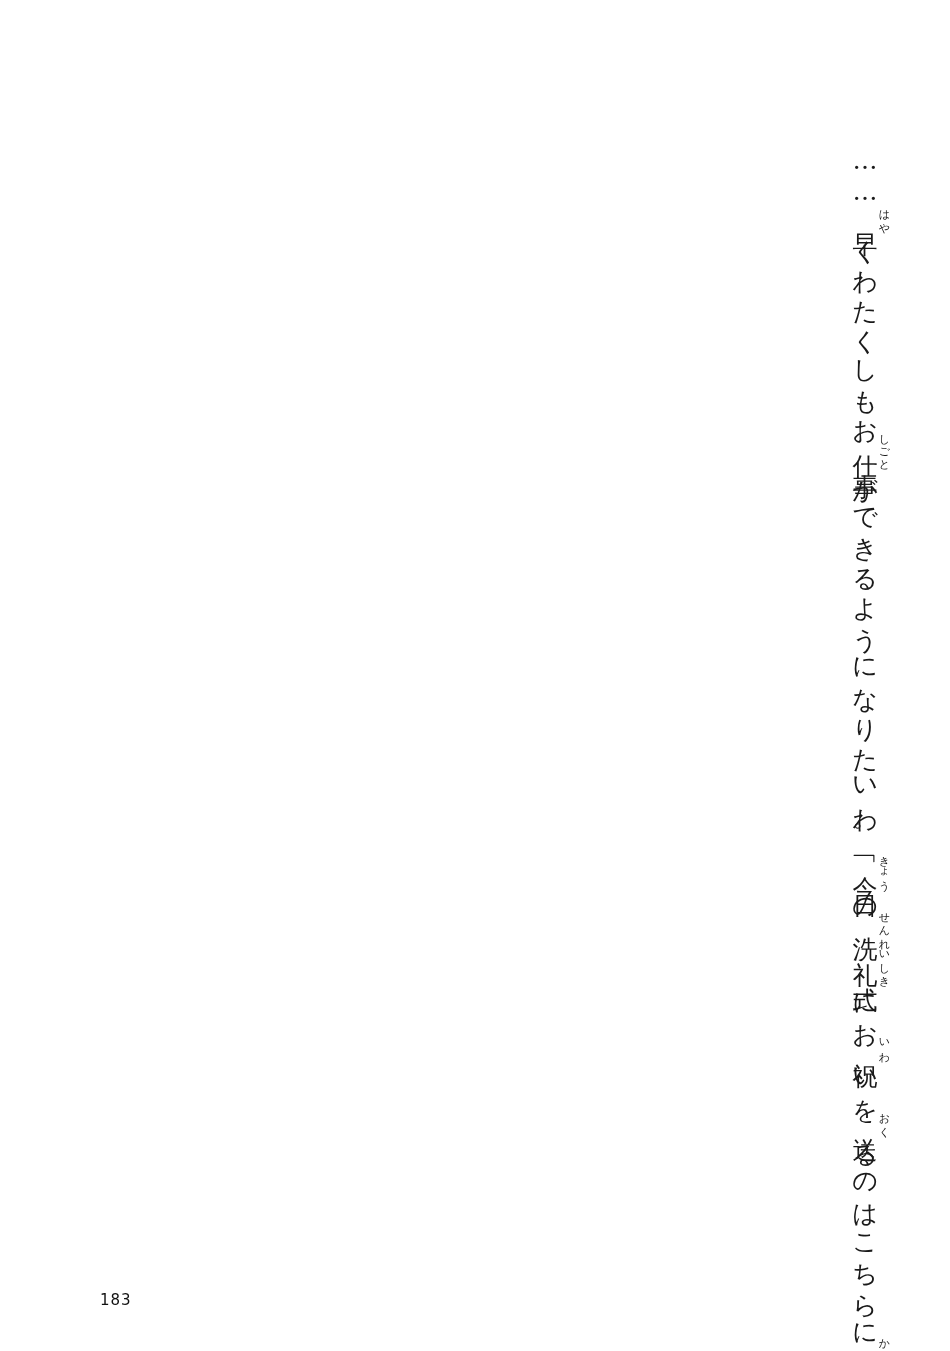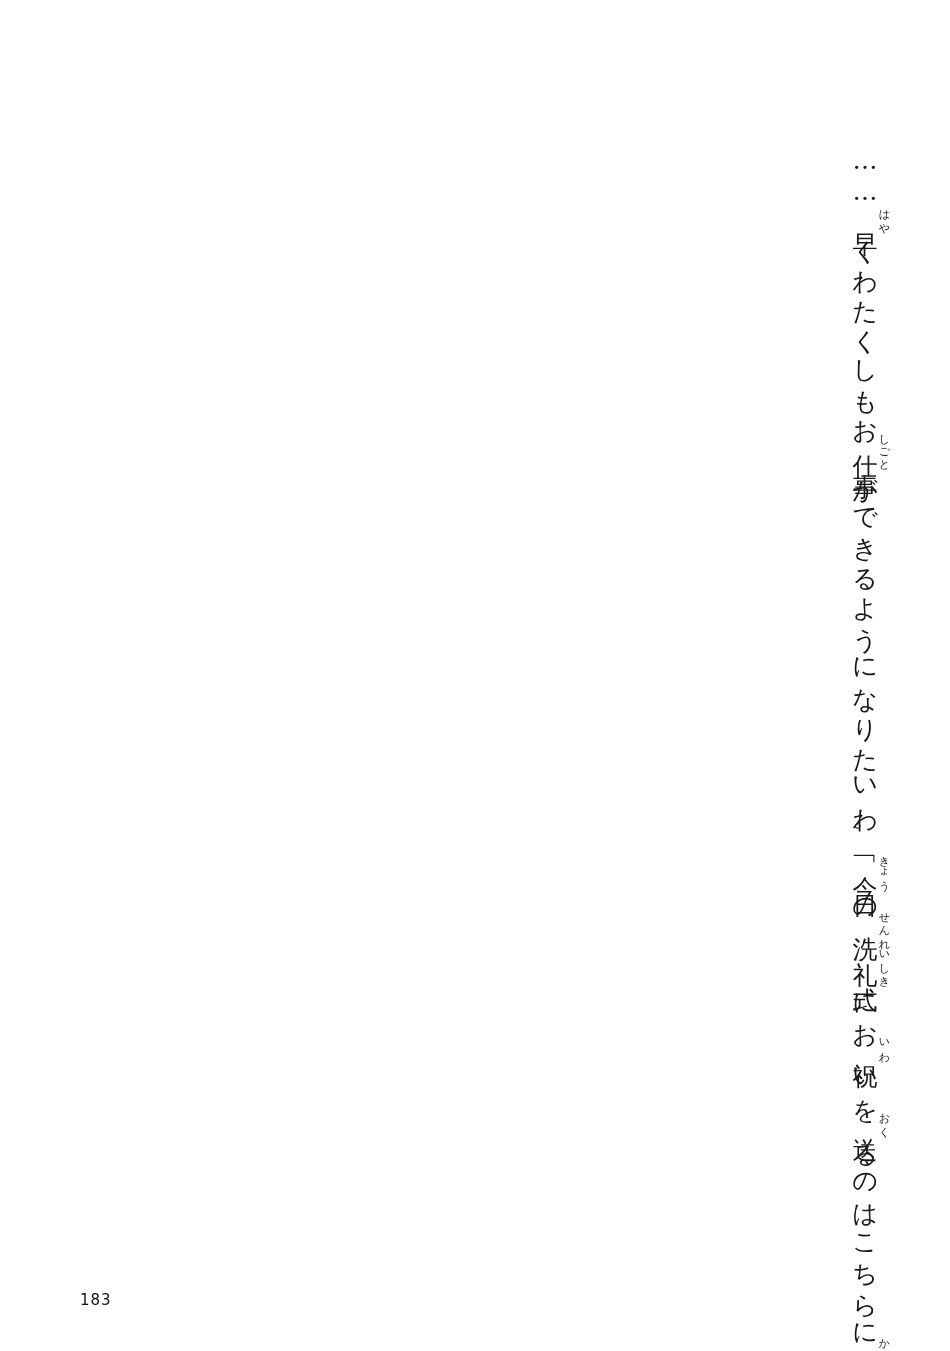--- a/index.html
+++ b/index.html
@@ -52,21 +52,21 @@
   
   ruby { ruby-position: over; }
   rt {
     font-size: 11px;
     letter-spacing: 0px;
     font-weight: normal;
   }
 
   .page-number {
     position: absolute;
-    left: 80px;
+    left: 100px;
     bottom: 42px;
     font-size: 15px;
     font-family: "DejaVu Sans", "Liberation Sans", sans-serif;
     color: #111;
     letter-spacing: 1px;
   }
 </style>
 </head>
 <body>
 

